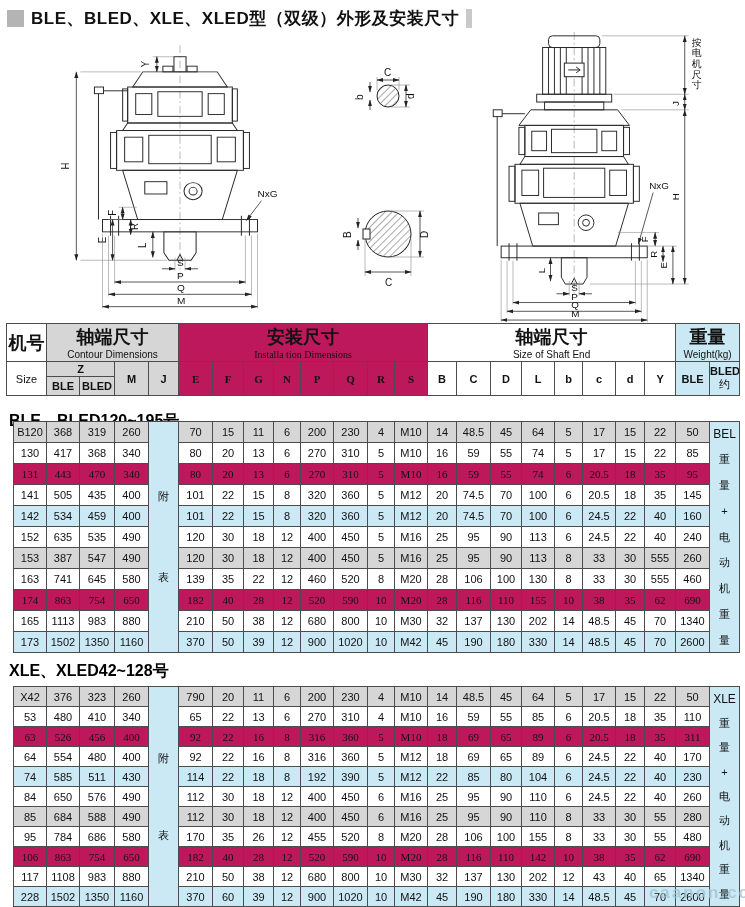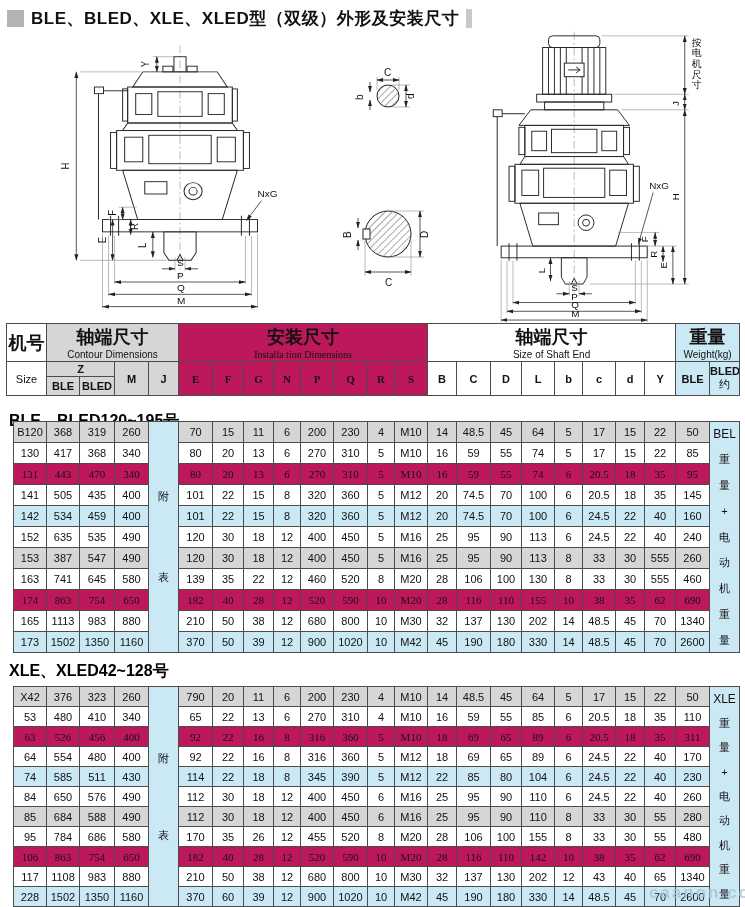--- a/index.html
+++ b/index.html
@@ -806,21 +806,21 @@
         </tr>
         <tr class="bg-blue">
           <td>74</td>
           <td>585</td>
           <td>511</td>
           <td>430</td>
           <td>114</td>
           <td>22</td>
           <td>18</td>
           <td>8</td>
-          <td>345</td>
+          <td>192</td>
           <td>390</td>
           <td>5</td>
           <td>M12</td>
           <td>22</td>
           <td>85</td>
           <td>80</td>
           <td>104</td>
           <td>6</td>
           <td>24.5</td>
           <td>22</td>

